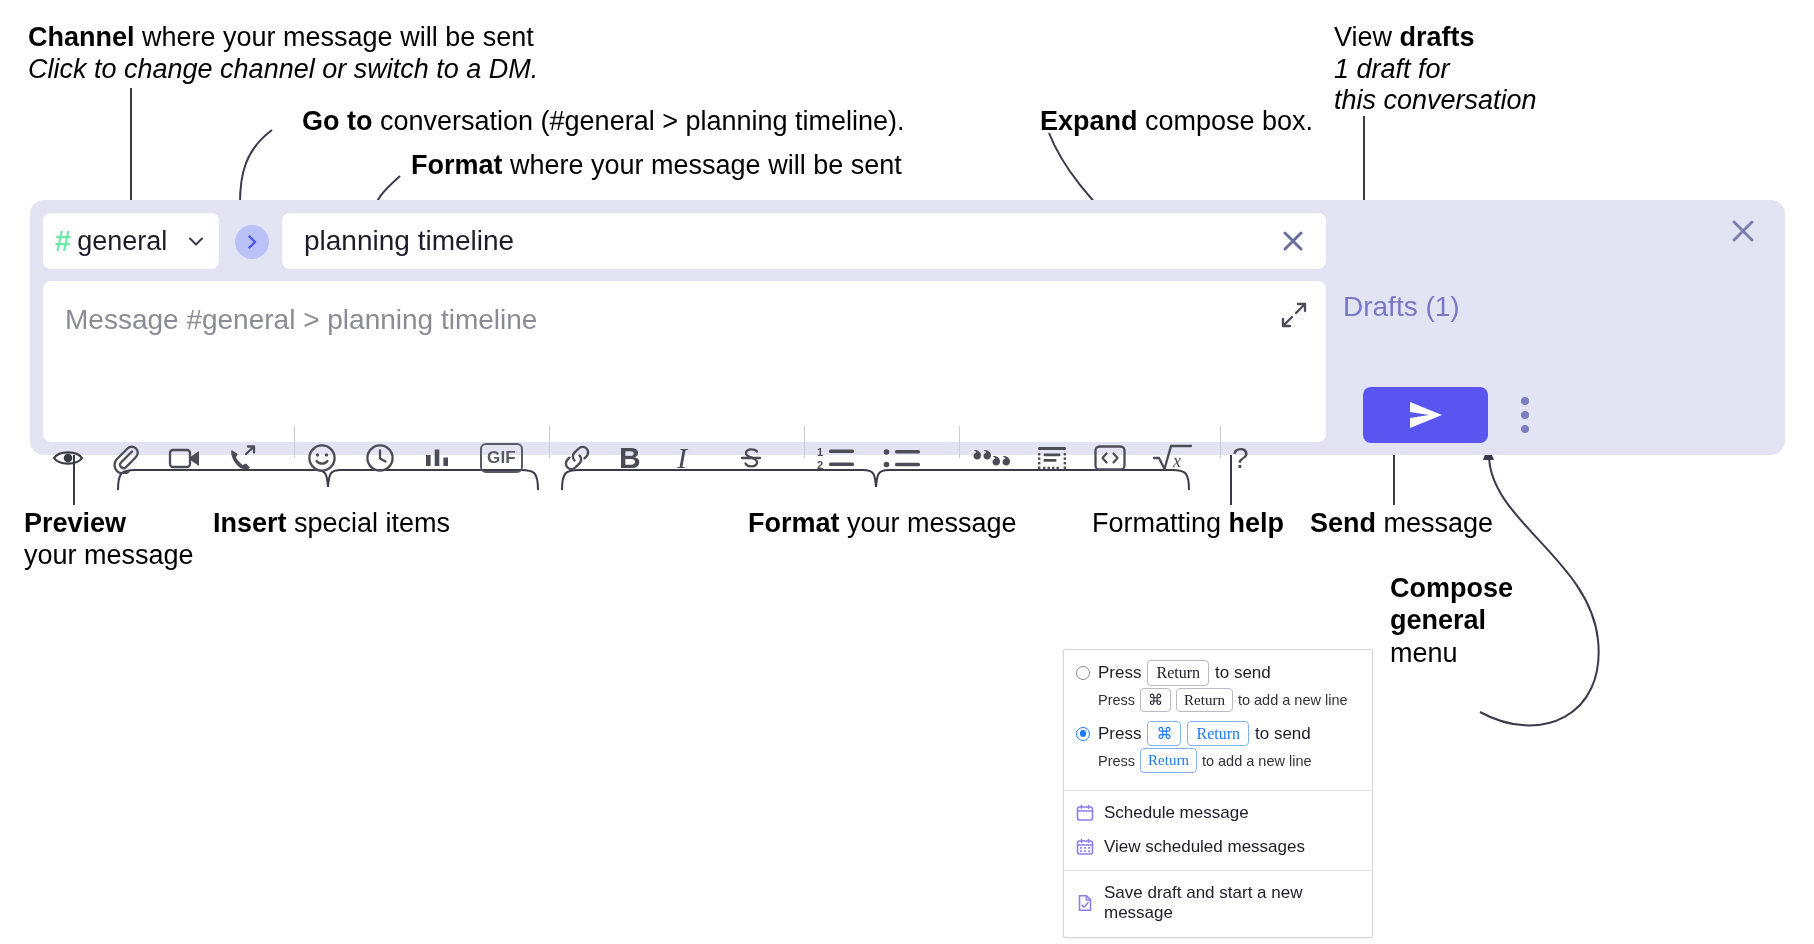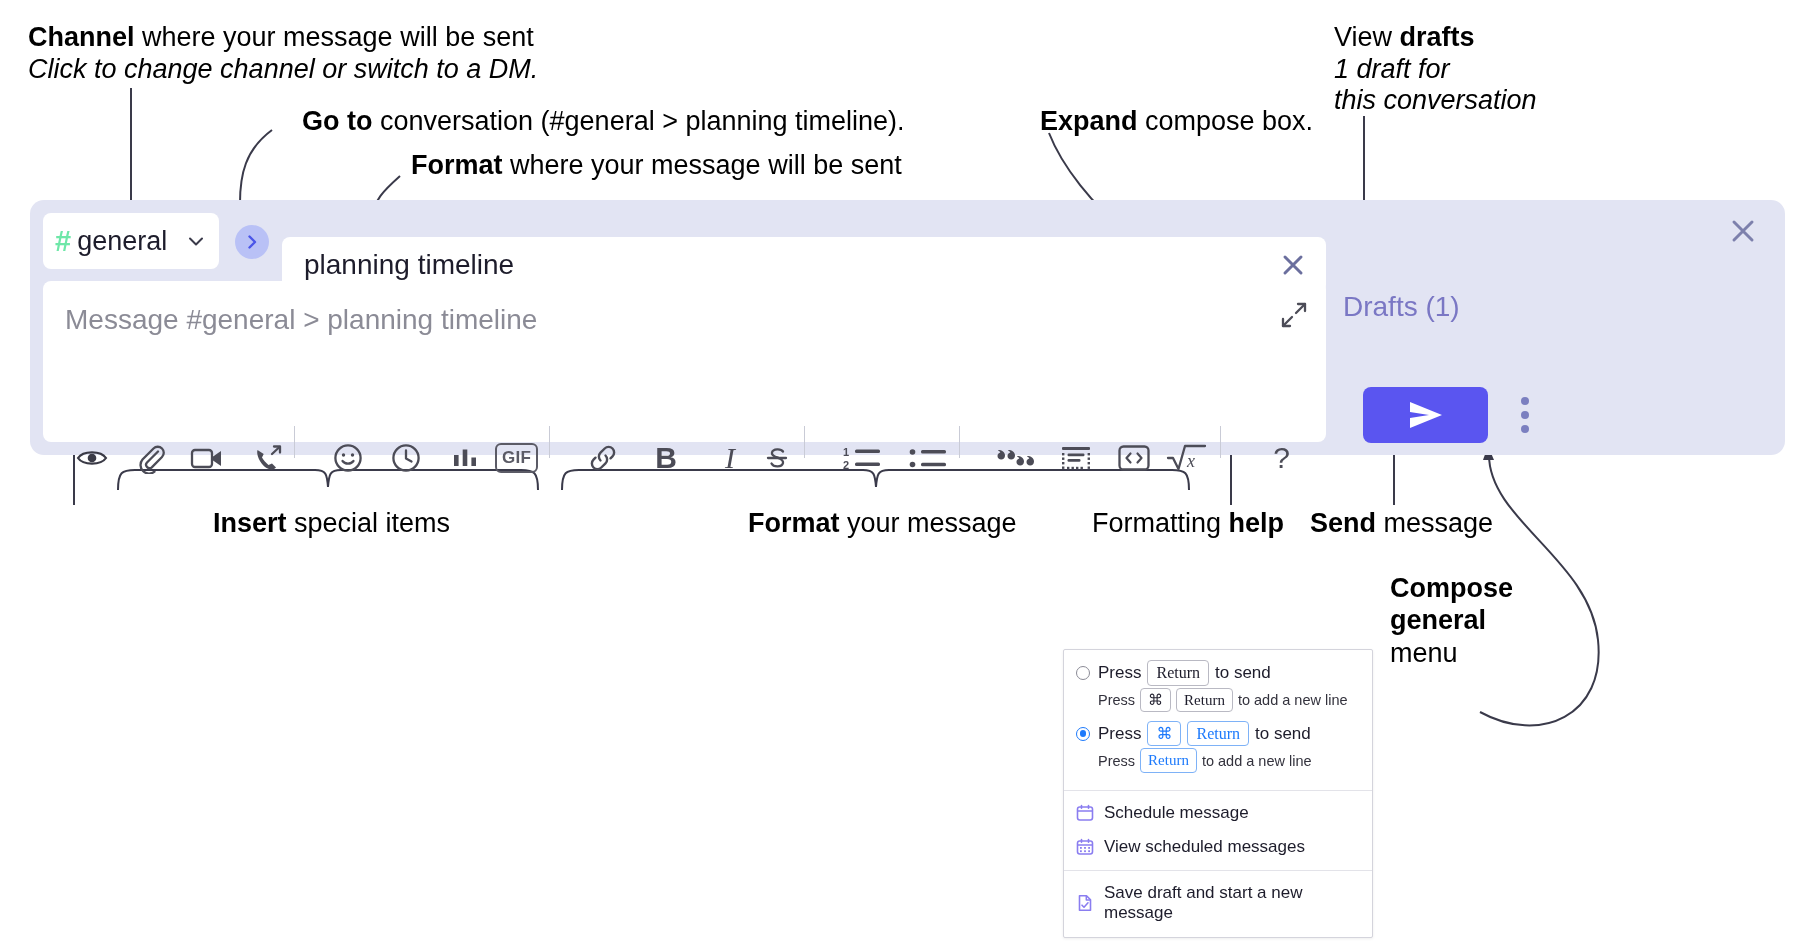--- a/index.html
+++ b/index.html
@@ -72,21 +72,20 @@
   }
 
   .topic-field {
     position: absolute;
     left: 239px; top: 0;
     width: 1044px; height: 56px;
     background: #fff;
     border-radius: 8px;
     display: flex; align-items: center;
     padding: 0 16px 0 22px;
-    margin-top: 24px;
   }
   .topic-field .topic-val {
     font-size: 28px; color: #1d1c2b; flex: 1;
   }
 
   .msg-field {
     position: absolute;
     left: 0; top: 68px;
     width: 1283px; height: 161px;
     background: #fff;
@@ -109,21 +108,21 @@
   #toolbar {
     position: absolute;
     left: 0; top: 131px;
     width: 1283px; height: 60px;
     display: flex; align-items: center;
     gap: 0;
     padding-left: 8px;
   }
   .tb-btn {
     width: 58px; height: 48px;
-    display: flex; align-items: center; justify-content: flex-end;
+    display: flex; align-items: center; justify-content: flex-start;
     color: #5b5b66;
     margin-top: 32px;
   }
   .tb-sep {
     width: 1px; height: 32px;
     background: #c9cbd6;
     margin: 0 11px;
   }
   .gif-box {
     border: 2.5px solid #5b5b66;
@@ -515,20 +514,24 @@
       </svg>
     </div>
 
     <div id="overflow-btn">
       <span></span>
       <span></span>
       <span></span>
     </div>
   </div>
 
+  <div class="ann" style="left:24px; top:508px;">
+    <div><b>Preview</b></div>
+    <div><span>your message</span></div>
+  </div>
 
   <div class="ann" style="left:213px; top:508px;">
     <b>Insert</b><span> special items</span>
   </div>
 
   <div class="ann" style="left:748px; top:508px;">
     <b>Format</b><span> your message</span>
   </div>
 
   <div class="ann" style="left:1092px; top:508px;">

